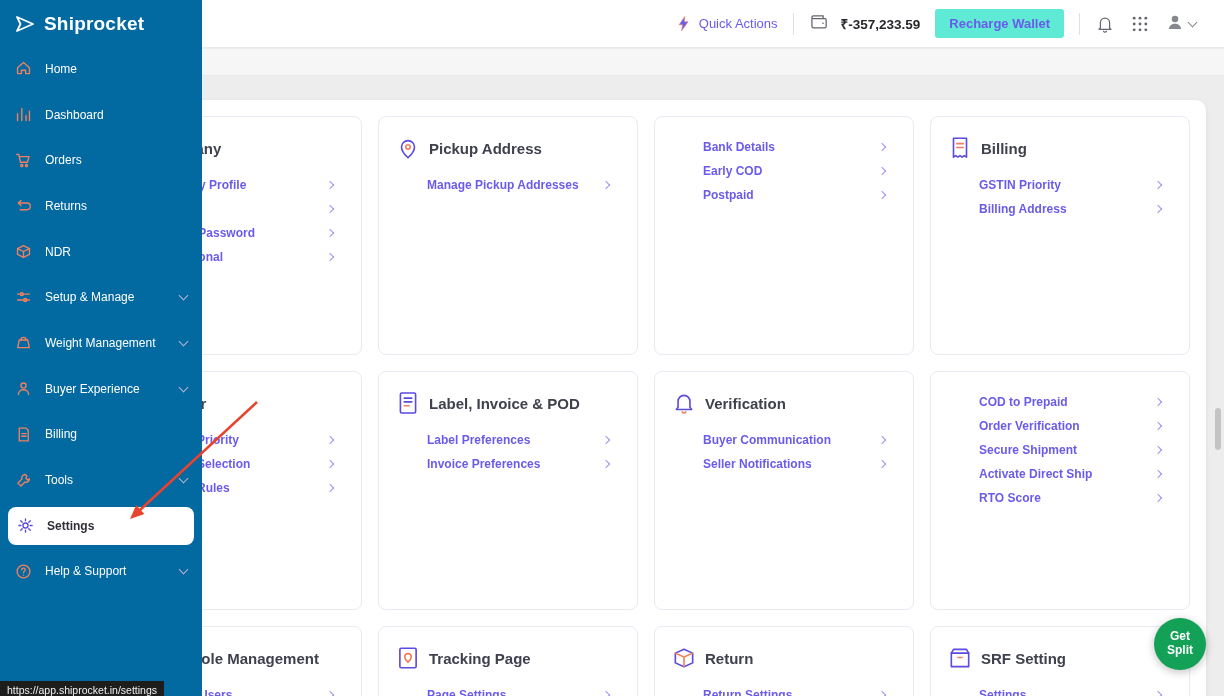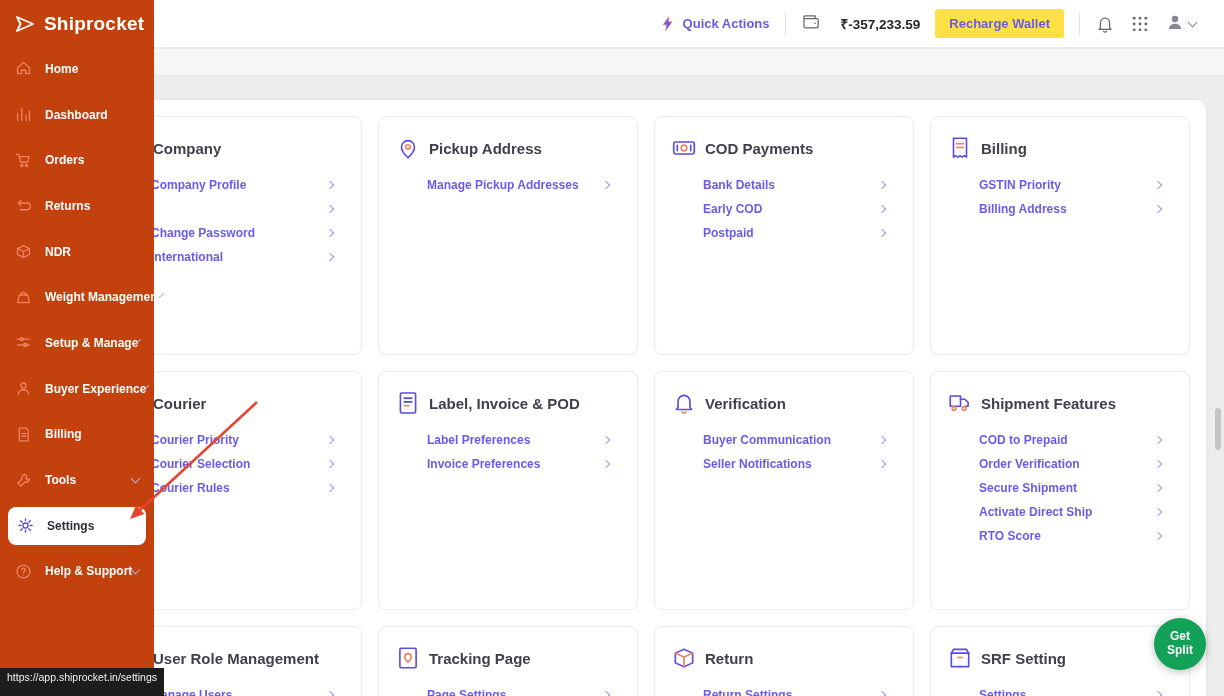--- a/index.html
+++ b/index.html
@@ -1,66 +1,66 @@
 <!DOCTYPE html>
 <html><head>
 <meta charset="utf-8">
 <style>
   * { margin:0; padding:0; box-sizing:border-box; }
   html,body { width:1224px; height:696px; overflow:hidden; font-family:"Liberation Sans", sans-serif; background:#ededee; position:relative; }
 
   
   .header { position:absolute; top:0; left:0; width:1224px; height:48px; background:#fff; border-bottom:1px solid #eaeaea; z-index:40; display:flex; align-items:center; justify-content:flex-end; padding-right:28px; gap:15px; }
   .qa { display:flex; align-items:center; gap:6px; cursor:pointer; }
-  .qa-label { color:#6a5bea; font-size:13px; font-weight:700; }
+  .qa-label { color:#6a5bea; font-size:13px; font-weight:400; }
   .hdiv { width:1px; height:22px; background:#e0e0e0; }
-  .wallet-group { display:flex; align-items:center; gap:20px; }
+  .wallet-group { display:flex; align-items:center; gap:12px; }
   .balance { font-size:13.5px; font-weight:700; color:#26262c; }
-  .recharge-btn { background:#fde047; color:#6a5bea; font-size:13px; font-weight:700; border:none; border-radius:3px; padding:7px 14px; cursor:pointer; }
+  .recharge-btn { background:#5eead4; color:#6a5bea; font-size:13px; font-weight:700; border:none; border-radius:3px; padding:7px 14px; cursor:pointer; }
   .hicon { width:20px; height:20px; cursor:pointer; }
   .avatar-group { display:flex; align-items:center; gap:4px; cursor:pointer; }
 
   
   .subbar { position:absolute; top:49px; left:0; width:1224px; height:27px; background:#f6f6f6; border-bottom:1px solid #e7e7e7; z-index:4; }
   .content-bg { position:absolute; top:77px; left:0; width:1224px; height:619px; background:#ededee; z-index:1; }
 
   
   .container { position:absolute; top:100px; left:86px; width:1120px; height:660px; background:#fff; border-radius:10px; box-shadow:0 1px 4px rgba(0,0,0,.07); padding:16px; z-index:5; display:grid; grid-template-columns:repeat(4,260px); grid-auto-rows:239px; gap:16px; align-content:start; }
   .card { border:1px solid #ebe9f2; border-radius:8px; padding:18px 16px 14px 16px; overflow:hidden; background:#fff; }
   .card-head { display:flex; align-items:center; gap:8px; margin-bottom:12px; }
   .card-icon { width:26px; height:26px; flex:none; }
   .card-icon svg { width:26px; height:26px; stroke:#5b4be0; fill:none; stroke-width:1.5; stroke-linecap:round; stroke-linejoin:round; }
   .card-title { font-size:15px; font-weight:700; color:#3f414d; white-space:nowrap; }
   .links { margin-left:32px; }
   .link-row { display:flex; align-items:center; justify-content:space-between; height:24px; cursor:pointer; }
   .link-text { font-size:12px; font-weight:700; color:#6a5bea; white-space:nowrap; }
   .chev-r { width:6px; height:6px; border-right:1.5px solid #9d90f0; border-top:1.5px solid #9d90f0; transform:rotate(45deg); margin-right:12px; flex:none; }
 
   
-  .sidebar { position:absolute; top:0; left:0; width:154px; height:696px; background:#c2410c; z-index:60; }
+  .sidebar { position:absolute; top:0; left:0; width:202px; height:696px; background:#0369a1; z-index:60; }
   .logo { height:48px; display:flex; align-items:center; padding-left:13px; gap:7px; cursor:pointer; }
   .logo svg { width:24px; height:24px; stroke:#fff; fill:none; stroke-width:1.8; stroke-linejoin:round; }
   .logo-text { color:#fff; font-size:19px; font-weight:700; letter-spacing:.2px; }
   .nav { position:absolute; top:46px; left:0; right:0; }
   .nav-item { height:45.7px; display:flex; align-items:center; padding:0 15px; cursor:pointer; }
   .nicon { width:17px; height:17px; margin-right:13px; flex:none; }
   .nicon svg { width:17px; height:17px; stroke:#f08060; fill:none; stroke-width:1.6; stroke-linecap:round; stroke-linejoin:round; }
-  .nav-label { font-size:12px; font-weight:700; color:#fff; white-space:nowrap; }
+  .nav-label { font-size:12px; font-weight:400; color:#fff; white-space:nowrap; }
   .chev-d { margin-left:auto; width:7px; height:7px; border-right:1.4px solid #b9b3d6; border-bottom:1.4px solid #b9b3d6; transform:rotate(45deg); margin-top:-3px; }
   .nav-item.active { height:38px; margin:4px 8px 3.7px; padding:0 9px; background:#fff; border-radius:8px; }
   .nav-item.active .nav-label { color:#2f2f38; font-weight:700; }
   .nav-item.active .nicon svg { stroke:#5b4be0; }
 
   
   .arrow-overlay { position:absolute; top:0; left:0; width:1224px; height:696px; z-index:100; pointer-events:none; }
 
   
   .scroll-thumb { position:absolute; right:3px; top:408px; width:6px; height:42px; background:#c4c4c4; border-radius:3px; z-index:70; cursor:pointer; }
   .help-fab { position:absolute; right:18px; bottom:26px; width:52px; height:52px; border-radius:50%; background:#12a157; color:#fff; display:flex; align-items:center; justify-content:center; text-align:center; font-size:12px; font-weight:700; line-height:1.15; z-index:80; box-shadow:0 2px 8px rgba(0,0,0,.25); cursor:pointer; white-space:pre-line; }
-  .urltip { position:absolute; left:0; bottom:0; background:#1d1d1d; color:#f0f0f0; font-size:10.5px; padding:3px 7px 13px 7px; z-index:110; }
+  .urltip { position:absolute; left:0; bottom:0; background:#1d1d1d; color:#f0f0f0; font-size:10.5px; padding:3px 7px 0 7px; z-index:110; }
 
   .gicon svg { stroke:#63666d; fill:none; stroke-width:1.5; stroke-linecap:round; stroke-linejoin:round; width:20px; height:20px; }
 </style>
 </head>
 <body>
 
 <div class="header">
   <div class="qa">
     <svg width="18" height="18" viewBox="0 0 24 24">
         <path d="M13 2L5.5 13h4.6L8.8 21l8.7-12h-5z" fill="#6a5bea" stroke="#f08060" stroke-width="0.8"></path>
@@ -149,28 +149,20 @@
     </div>
     <div class="links">
       <div class="link-row">
           <span class="link-text">Manage Pickup Addresses</span>
           <span class="chev-r"></span>
         </div>
     </div>
   </div>
 
   <div class="card">
-    <div class="card-head">
-      <span class="card-icon"><svg viewBox="0 0 24 24">
-            <rect x="2.5" y="6.5" width="19" height="11" rx="1.5"></rect>
-            <circle cx="12" cy="12" r="2.6" stroke="#f08060"></circle>
-            <path d="M5.8 9.5v5M18.2 9.5v5"></path>
-          </svg></span>
-      <span class="card-title">COD Payments</span>
-    </div>
     <div class="links">
       <div class="link-row">
           <span class="link-text">Bank Details</span>
           <span class="chev-r"></span>
         </div>
       <div class="link-row">
           <span class="link-text">Early COD</span>
           <span class="chev-r"></span>
         </div>
       <div class="link-row">
@@ -261,29 +253,20 @@
           <span class="chev-r"></span>
         </div>
       <div class="link-row">
           <span class="link-text">Seller Notifications</span>
           <span class="chev-r"></span>
         </div>
     </div>
   </div>
 
   <div class="card">
-    <div class="card-head">
-      <span class="card-icon"><svg viewBox="0 0 24 24">
-            <path d="M3 5.5h9.5V15H3z"></path>
-            <path d="M12.5 8.5h4l3 3v3.5h-2.3"></path>
-            <circle cx="6.5" cy="17" r="1.7" stroke="#f08060"></circle>
-            <circle cx="15.8" cy="17" r="1.7" stroke="#f08060"></circle>
-          </svg></span>
-      <span class="card-title">Shipment Features</span>
-    </div>
     <div class="links">
       <div class="link-row">
           <span class="link-text">COD to Prepaid</span>
           <span class="chev-r"></span>
         </div>
       <div class="link-row">
           <span class="link-text">Order Verification</span>
           <span class="chev-r"></span>
         </div>
       <div class="link-row">
@@ -407,33 +390,33 @@
     </div>
     <div class="nav-item">
       <span class="nicon"><svg viewBox="0 0 20 20">
             <path d="M3 6.5L10 3l7 3.5v7L10 17l-7-3.5z"></path>
             <path d="M3 6.5l7 3.5 7-3.5M10 10v7"></path>
           </svg></span>
       <span class="nav-label">NDR</span>
     </div>
     <div class="nav-item">
       <span class="nicon"><svg viewBox="0 0 20 20">
-            <path d="M7 7a3 3 0 016 0"></path>
-            <path d="M5 7h10l1.8 9H3.2z"></path>
-          </svg></span>
-      <span class="nav-label">Weight Management</span>
-      <span class="chev-d"></span>
-    </div>
-    <div class="nav-item">
-      <span class="nicon"><svg viewBox="0 0 20 20">
             <path d="M3 6h14M3 13h14"></path>
             <circle cx="8" cy="6" r="1.8"></circle>
             <circle cx="12" cy="13" r="1.8"></circle>
           </svg></span>
       <span class="nav-label">Setup &amp; Manage</span>
+      <span class="chev-d"></span>
+    </div>
+    <div class="nav-item">
+      <span class="nicon"><svg viewBox="0 0 20 20">
+            <path d="M7 7a3 3 0 016 0"></path>
+            <path d="M5 7h10l1.8 9H3.2z"></path>
+          </svg></span>
+      <span class="nav-label">Weight Management</span>
       <span class="chev-d"></span>
     </div>
     <div class="nav-item">
       <span class="nicon"><svg viewBox="0 0 20 20">
             <circle cx="10" cy="6.5" r="3"></circle>
             <path d="M4 17c0-3.3 2.7-5.5 6-5.5s6 2.2 6 5.5"></path>
           </svg></span>
       <span class="nav-label">Buyer Experience</span>
       <span class="chev-d"></span>
     </div>

